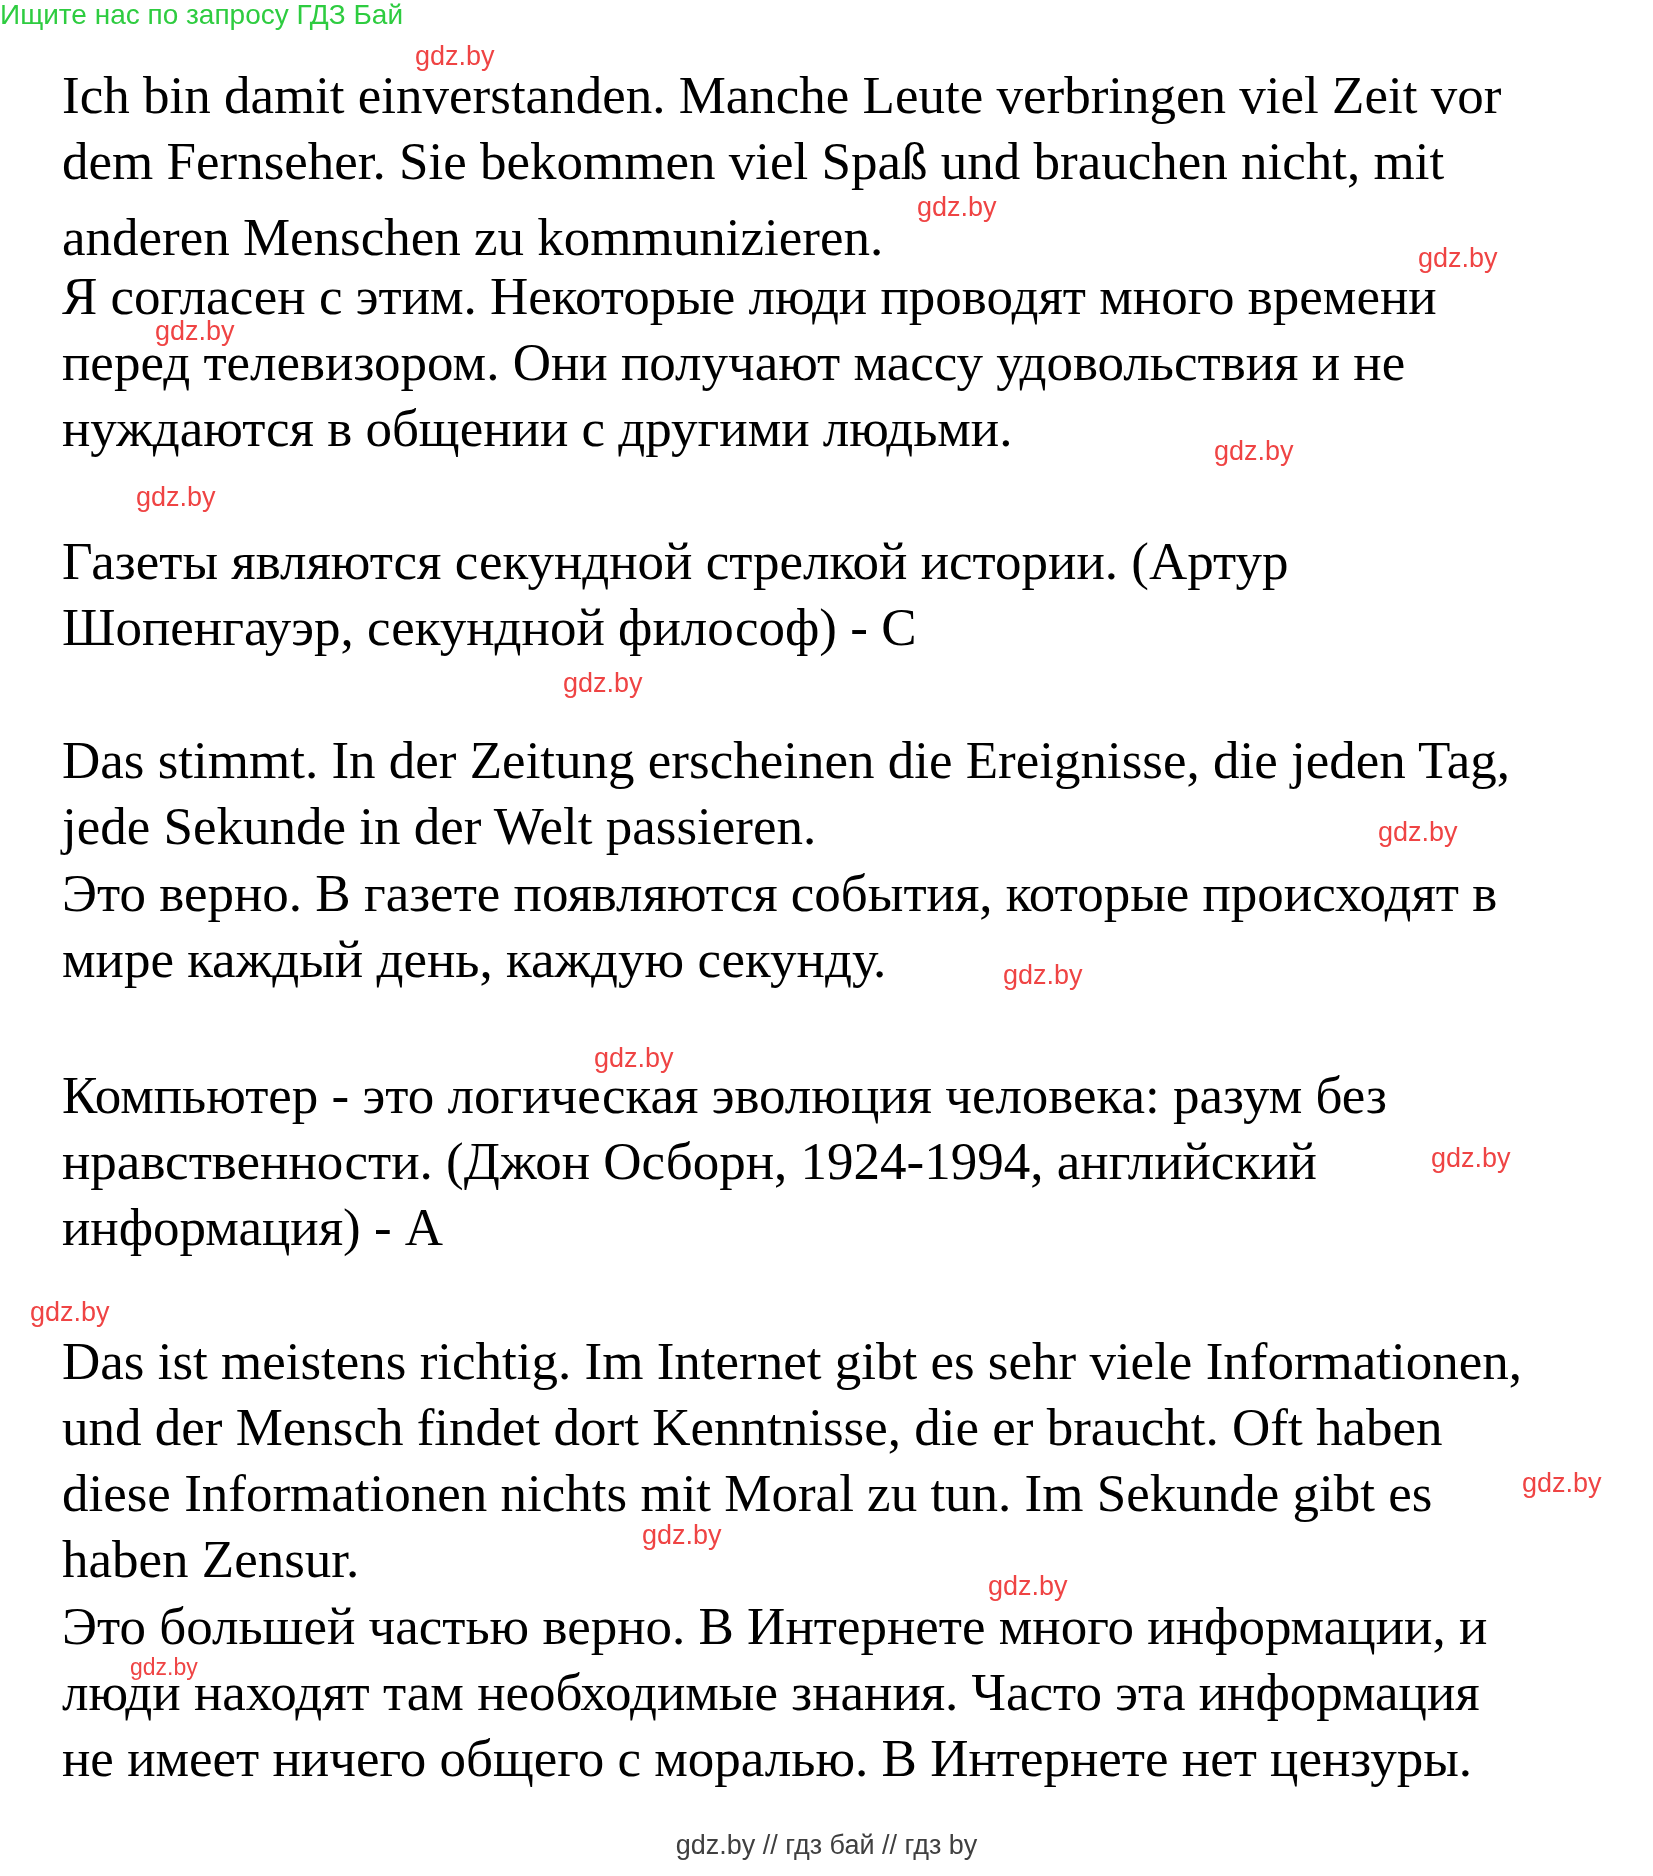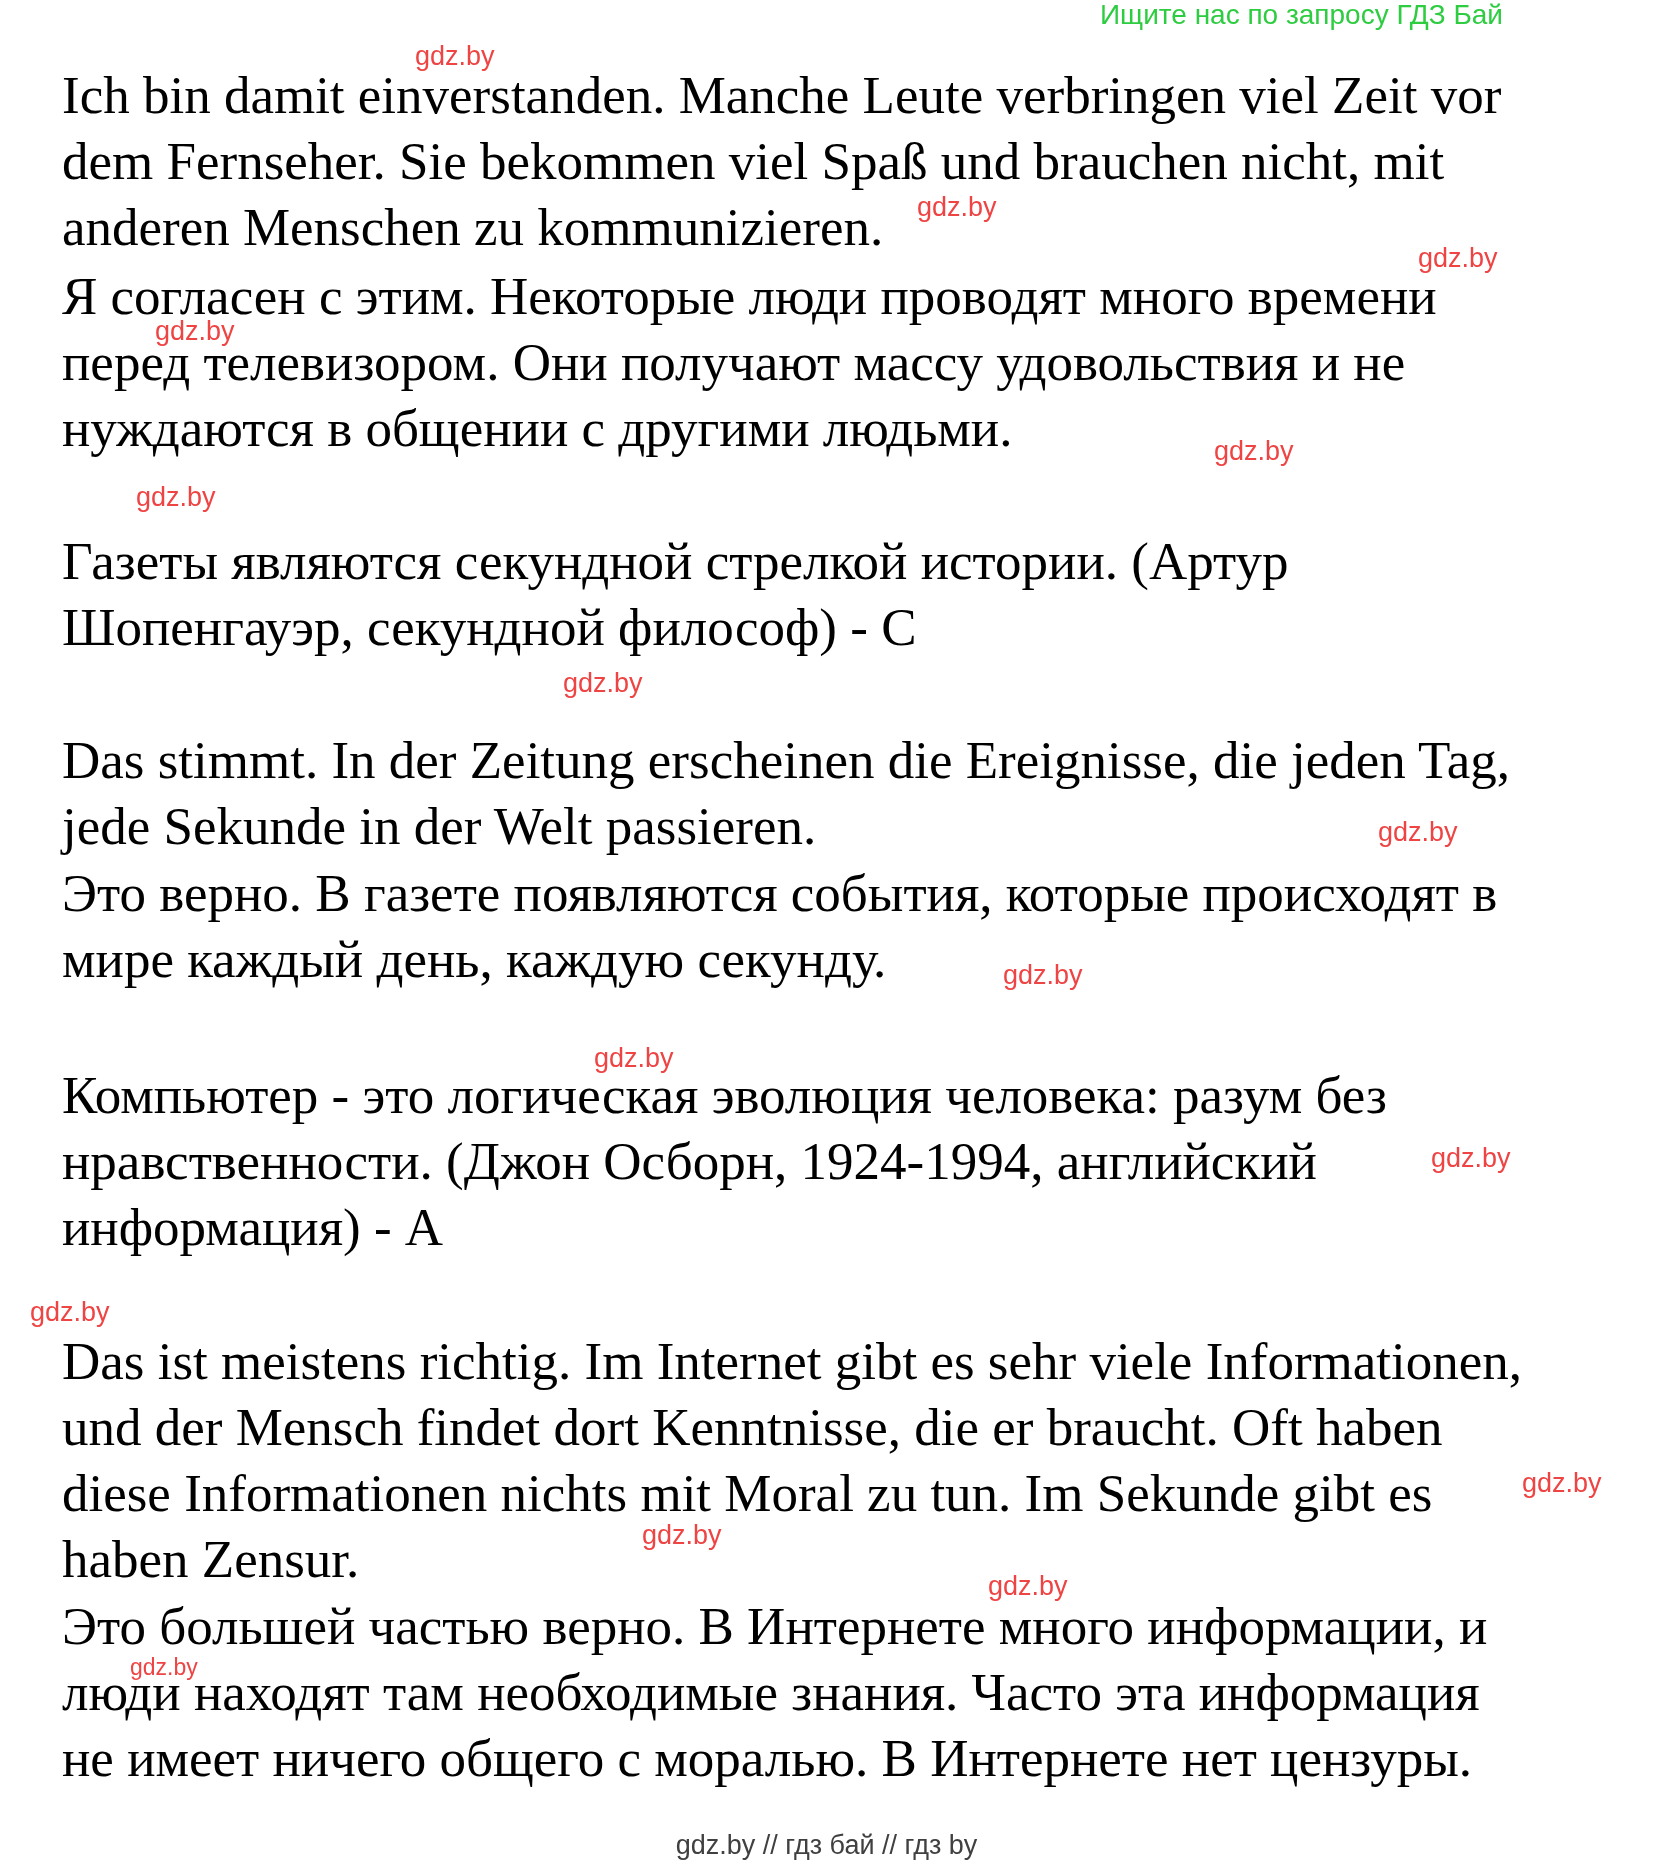--- a/index.html
+++ b/index.html
@@ -1,18 +1,18 @@
 <!DOCTYPE html>
 <html><head>
 <meta charset="utf-8">
 <style>
   html, body { margin: 0; padding: 0; background: #ffffff; }
   body { width: 1653px; height: 1876px; position: relative; overflow: hidden; }
   .header {
-    position: absolute; top: 0; left: 0; width: 1503px; text-align: right;
+    position: absolute; top: 0; left: 0; width: 1503px; text-align: left;
     font-family: "Liberation Sans", sans-serif; font-size: 28px; color: #2ecc40;
     line-height: 30px; top: 0px;
   }
   .line {
     position: absolute; left: 30px;
     font-family: "Liberation Serif", serif; font-size: 53px; color: #000;
     white-space: nowrap; line-height: 60px; margin-left: 32px;
   }
   .wm {
     position: absolute; font-family: "Liberation Sans", sans-serif; font-size: 27px;
@@ -23,21 +23,21 @@
     font-family: Liberation Sans, sans-serif; font-size: 27px; color: #404040;
   }
 </style>
 </head>
 <body>
 
 <div class="header">Ищите нас по запросу ГДЗ Бай</div>
 
 <div class="line" style="top:65px">Ich bin damit einverstanden. Manche Leute verbringen viel Zeit vor</div>
 <div class="line" style="top:131px">dem Fernseher. Sie bekommen viel Spaß und brauchen nicht, mit</div>
-<div class="line" style="top:197px">anderen Menschen zu kommunizieren.</div>
+<div class="line" style="top:207px">anderen Menschen zu kommunizieren.</div>
 <div class="line" style="top:266px">Я согласен с этим. Некоторые люди проводят много времени</div>
 <div class="line" style="top:332px">перед телевизором. Они получают массу удовольствия и не</div>
 <div class="line" style="top:398px">нуждаются в общении с другими людьми.</div>
 <div class="line" style="top:531px">Газеты являются секундной стрелкой истории. (Артур</div>
 <div class="line" style="top:597px">Шопенгауэр, секундной философ) - C</div>
 <div class="line" style="top:730px">Das stimmt. In der Zeitung erscheinen die Ereignisse, die jeden Tag,</div>
 <div class="line" style="top:796px">jede Sekunde in der Welt passieren.</div>
 <div class="line" style="top:863px">Это верно. В газете появляются события, которые происходят в</div>
 <div class="line" style="top:929px">мире каждый день, каждую секунду.</div>
 <div class="line" style="top:1065px">Компьютер - это логическая эволюция человека: разум без</div>

